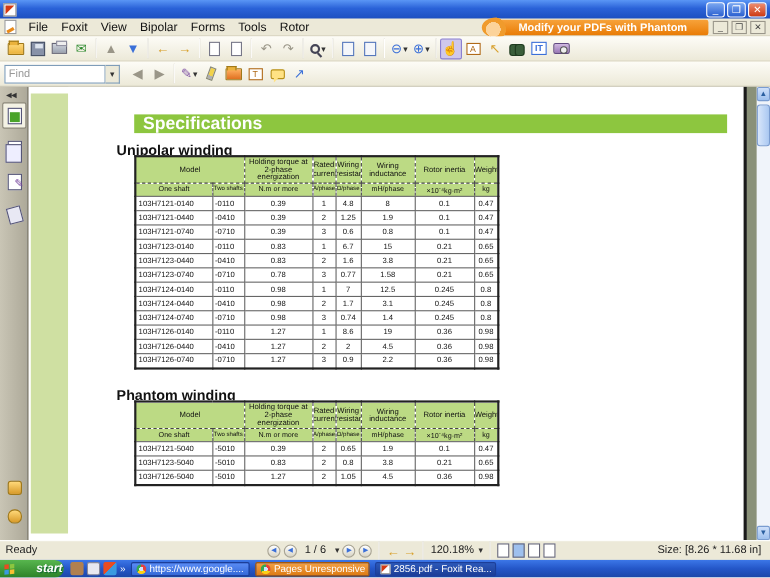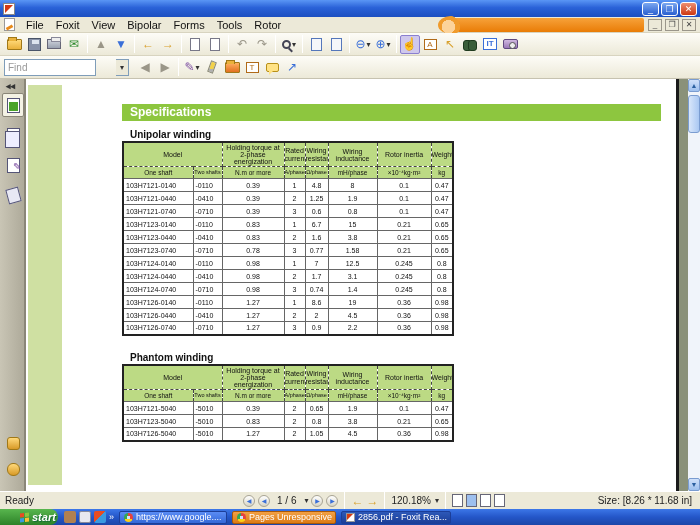--- a/index.html
+++ b/index.html
@@ -57,21 +57,21 @@
   .i-binoc { width:14px; height:9px; position:relative;}
   .i-binoc::before,.i-binoc::after{content:""; position:absolute; top:0; width:7px; height:9px; border-radius:3px; background:#3a5e3a; border:1px solid #1e3a1e;}
   .i-binoc::after{right:0;}
   .i-it { width:14px; height:12px; border:1px solid #3a6fd8; color:#3a6fd8; font-size:8px; font-weight:bold; text-align:center; line-height:10px; background:#fff;}
   .i-cam { width:15px; height:10px; background:linear-gradient(#d0b8e0,#9a78b8); border:1px solid #604880; border-radius:2px; position:relative;}
   .i-cam::after{content:""; position:absolute; left:5px; top:2px; width:5px; height:5px; border-radius:50%; background:#eee; border:1px solid #555;}
   .i-hl { width:6px; height:12px; background:linear-gradient(180deg,#f2d24a 70%,#b0b0b0 70%); border:1px solid #887; transform:rotate(20deg);}
   .i-note { width:13px; height:9px; background:#ffe284; border:1px solid #b89018; border-radius:2px; position:relative;}
   .i-note::after{content:""; position:absolute; left:2px; bottom:-4px; border-top:4px solid #ffe284; border-right:4px solid transparent;}
   .i-tbox { width:13px; height:11px; border:1px solid #b06a18; background:#fff; color:#b06a18; font-size:8px; line-height:9px; text-align:center;}
-  .find-wrap { display:flex; align-items:center;gap:20px; }
+  .find-wrap { display:flex; align-items:center; }
   .find-input { width:92px; height:17px; border:1px solid #7f9db9; font-size:10px; padding:0 3px; color:#333; font-family:"Liberation Sans",sans-serif;}
   .find-input::placeholder { color:#999; }
   .find-dd { width:13px; height:17px; border:1px solid #7f9db9; border-left:none; background:#ECE9D8; font-size:8px; text-align:center; line-height:16px; color:#333;}
 
   
   .main { position:absolute; top:79px; left:0; width:700px; height:412px; background:#fff; }
   .sidebar { position:absolute; left:0; top:0; width:26px; height:412px; background:linear-gradient(90deg,#c9c5b5,#aeaa9a); border-right:2px solid #8a8678; }
   .sb-collapse { position:absolute; top:2px; left:6px; color:#333; font-size:9px; font-weight:bold;}
   .sb-tab { position:absolute; left:2px; width:22px; height:24px; display:flex; align-items:center; justify-content:center; border-radius:2px;}
   .sb-tab.active { background:#f4f2e4; border:1px solid #8a8678; }
@@ -83,22 +83,22 @@
   .sb-gold { width:13px; height:13px; background:linear-gradient(#ffd97a,#d89a28); border:1px solid #a07818; border-radius:3px;}
   .panel-strip { position:absolute; left:28px; top:6px; width:34px; height:400px; background:#cfe0a2; }
   .page { position:absolute; left:62px; top:0; width:614px; height:412px; background:#fff; }
   .page-edge { position:absolute; left:676px; top:0; width:3px; height:412px; background:#1a1a1a; }
   .gutter { position:absolute; left:679px; top:0; width:9px; height:412px; background:#8a9179; }
   .vscroll { position:absolute; left:688px; top:0; width:12px; height:412px; background:#f0f4fa; }
   .scr-btn { position:absolute; left:0; width:12px; height:13px; background:linear-gradient(180deg,#cfe0fa,#9ec0ee); border:1px solid #7a9cd0; border-radius:2px; color:#2a5fa0; font-size:7px; text-align:center; line-height:11px;}
   .scr-thumb { position:absolute; left:0; top:16px; width:12px; height:38px; background:linear-gradient(90deg,#d8e6fa,#aac8f2); border:1px solid #7a9cd0; border-radius:3px;}
 
   
-  .spec-bar { position:absolute; left:60px; top:25px; width:539px; height:17px; background:#8dc63f; color:#fff; font-weight:bold; font-size:12px; line-height:17px; padding-left:8px; }
-  .tbl-title { position:absolute; left:68px; font-weight:bold; font-size:10px; color:#111; }
+  .spec-bar { position:absolute; left:60px; top:25px; width:539px; height:17px; background:#8dc63f; color:#fff; font-weight:bold; font-size:16px; line-height:17px; padding-left:8px; }
+  .tbl-title { position:absolute; left:44px; font-weight:bold; font-size:13px; color:#111; }
   .spec-table { position:absolute; left:60px; border-collapse:collapse; table-layout:fixed; border:2px solid #222; background:#fff;}
   .spec-table td { overflow:hidden; white-space:nowrap; }
   .spec-table thead td { background:#bcda84; border:1px dashed #444; text-align:center; font-size:6.5px; color:#111; padding:1px 0;}
   .spec-table thead tr.h1 td { height:24px; font-size:7px; }
   .spec-table thead td.tiny { font-size:5.5px; white-space:normal; line-height:1.1;}
   .spec-table thead tr.h2 td { height:12px; }
   .spec-table tbody td { border:1px solid #666; font-size:7px; height:13px; text-align:center; color:#111; }
   .spec-table tbody td:first-child { text-align:left; padding-left:2px; }
   .spec-table tbody td:nth-child(2) { text-align:left; padding-left:2px; }
 
@@ -107,21 +107,21 @@
   .sb-left { padding-left:5px; }
   .sb-center { position:absolute; left:243px; display:flex; align-items:center; gap:3px;}
   .circ { width:12px; height:12px; border-radius:50%; background:linear-gradient(#fff,#d8d4c4); border:1px solid #a8a494; font-size:6px; color:#3a6fd8; text-align:center; line-height:11px;}
   .pagebox { font-size:10px; padding:0 4px; }
   .sb-right { position:absolute; right:8px; font-size:10px; }
   .layout-ico { width:11px; height:13px; background:#fff; border:1px solid #667; }
   .layout-ico.sel { background:#9ec0ee; }
 
   
   .taskbar { position:absolute; top:509px; left:0; width:700px; height:16px; background:linear-gradient(180deg,#3c77e8 0%,#2456c8 50%,#1c46a8 100%); display:flex; align-items:center; }
-  .start-btn { width:58px; height:16px; border-radius:0 8px 8px 0; background:linear-gradient(180deg,#58b64e,#2d8228); color:#fff; font-weight:bold; font-style:italic; font-size:11px; display:flex; align-items:center; padding-left:20px; gap:3px; text-shadow:1px 1px 1px #163; flex:none;}
+  .start-btn { width:58px; height:16px; border-radius:0 8px 8px 0; background:linear-gradient(180deg,#58b64e,#2d8228); color:#fff; font-weight:bold; font-style:italic; font-size:11px; display:flex; align-items:center; padding-left:4px; gap:20px; text-shadow:1px 1px 1px #163; flex:none;}
   .winflag { width:9px; height:9px; display:grid; grid-template-columns:4px 4px; grid-template-rows:4px 4px; gap:1px; transform:skewY(-6deg);}
   .winflag i:nth-child(1){background:#e84c22;} .winflag i:nth-child(2){background:#8cc63f;}
   .winflag i:nth-child(3){background:#3a9ae0;} .winflag i:nth-child(4){background:#f8c032;}
   .ql { display:flex; gap:3px; align-items:center; margin-left:6px; }
   .ql-ico { width:12px; height:12px; border-radius:2px; }
   .task { height:13px; margin-left:5px; border-radius:2px; background:linear-gradient(180deg,#5a8cf4,#3468d8); border:1px solid #1c3e98; color:#fff; font-size:9px; display:flex; align-items:center; gap:3px; padding:0 4px; overflow:hidden; white-space:nowrap;}
   .task.warn { background:linear-gradient(180deg,#f2a045,#dd7b14); border-color:#a85808; }
   .task.active { background:linear-gradient(180deg,#2c58b8,#1c3e98); }
   .chrome-ico { width:9px; height:9px; border-radius:50%; flex:none;
     background:radial-gradient(circle at 50% 50%, #cfe2ff 0 30%, transparent 31%), conic-gradient(#e8413c 0 33%, #fcd117 33% 66%, #34a853 66% 100%); }
@@ -149,20 +149,21 @@
     <div class="doc-icon"></div>
     <span class="menu-item">File</span>
     <span class="menu-item">Foxit</span>
     <span class="menu-item">View</span>
     <span class="menu-item">Bipolar</span>
     <span class="menu-item">Forms</span>
     <span class="menu-item">Tools</span>
     <span class="menu-item">Rotor</span>
     <div class="banner">
       <div class="swoosh"></div>
+      <span>Modify your PDFs with Phantom</span>
     </div>
     <div class="mdi-btns">
       <div class="mdi-btn">_</div>
       <div class="mdi-btn">❐</div>
       <div class="mdi-btn">✕</div>
     </div>
   </div>
 
   <div class="toolbar1">
     <div class="tb-btn">

